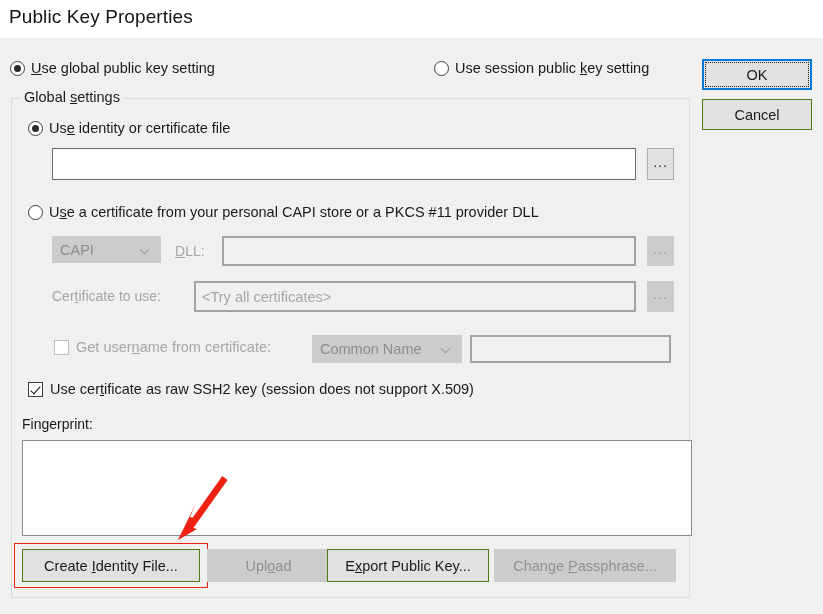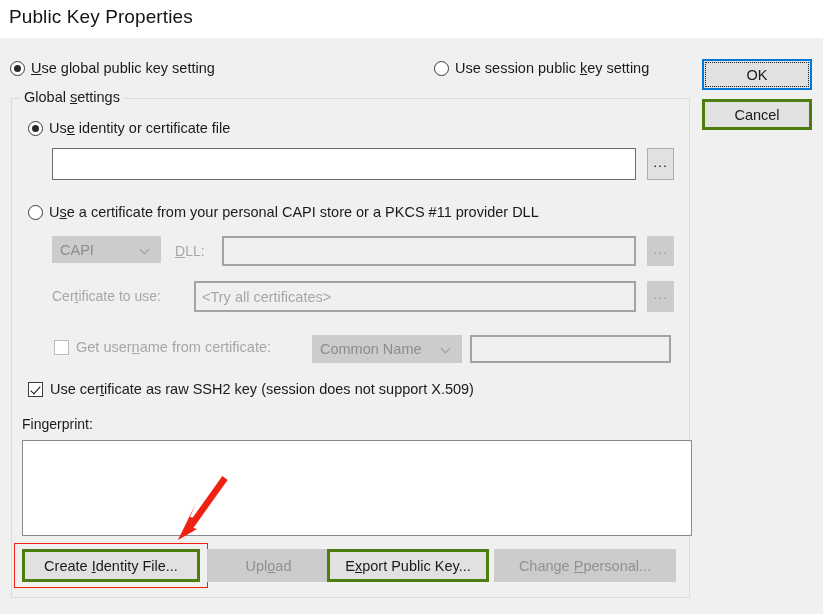--- a/index.html
+++ b/index.html
@@ -172,21 +172,21 @@
     background: #cccccc;
     border-color: #cccccc;
     color: #9c9c9c;
   }
 
   
   .btn {
     position: absolute;
     box-sizing: border-box;
     background: #e1e1e1;
-    border: 3px solid #4d7c0f;
+    border: 1px solid #4d7c0f;
     display: flex;
     align-items: center;
     justify-content: center;
     font-size: 14.5px;
     color: #1a1a1a;
     white-space: nowrap;
   }
   .btn.disabled {
     background: #cccccc;
     border-color: #cccccc;
@@ -321,21 +321,21 @@
 
   <div class="btn disabled" style="left:207px; top:511px; width:123px; height:33px;">
     <span><span>Upl</span><u>o</u><span>ad</span></span>
   </div>
 
   <div class="btn" style="left:327px; top:511px; width:162px; height:33px;">
     <span><span>E</span><u>x</u><span>port Public Key...</span></span>
   </div>
 
   <div class="btn disabled" style="left:494px; top:511px; width:182px; height:33px;">
-    <span><span>Change </span><u>P</u><span>personal...</span></span>
+    <span><span>Change </span><u>P</u><span>assphrase...</span></span>
   </div>
 
   <div class="btn default-focus" style="left:702px; top:21px; width:110px; height:31px; position:absolute;">
     <span class="focus-rect"></span>
     <span>OK</span>
   </div>
 
   <div class="btn" style="left:702px; top:61px; width:110px; height:31px;">
     <span>Cancel</span>
   </div>

